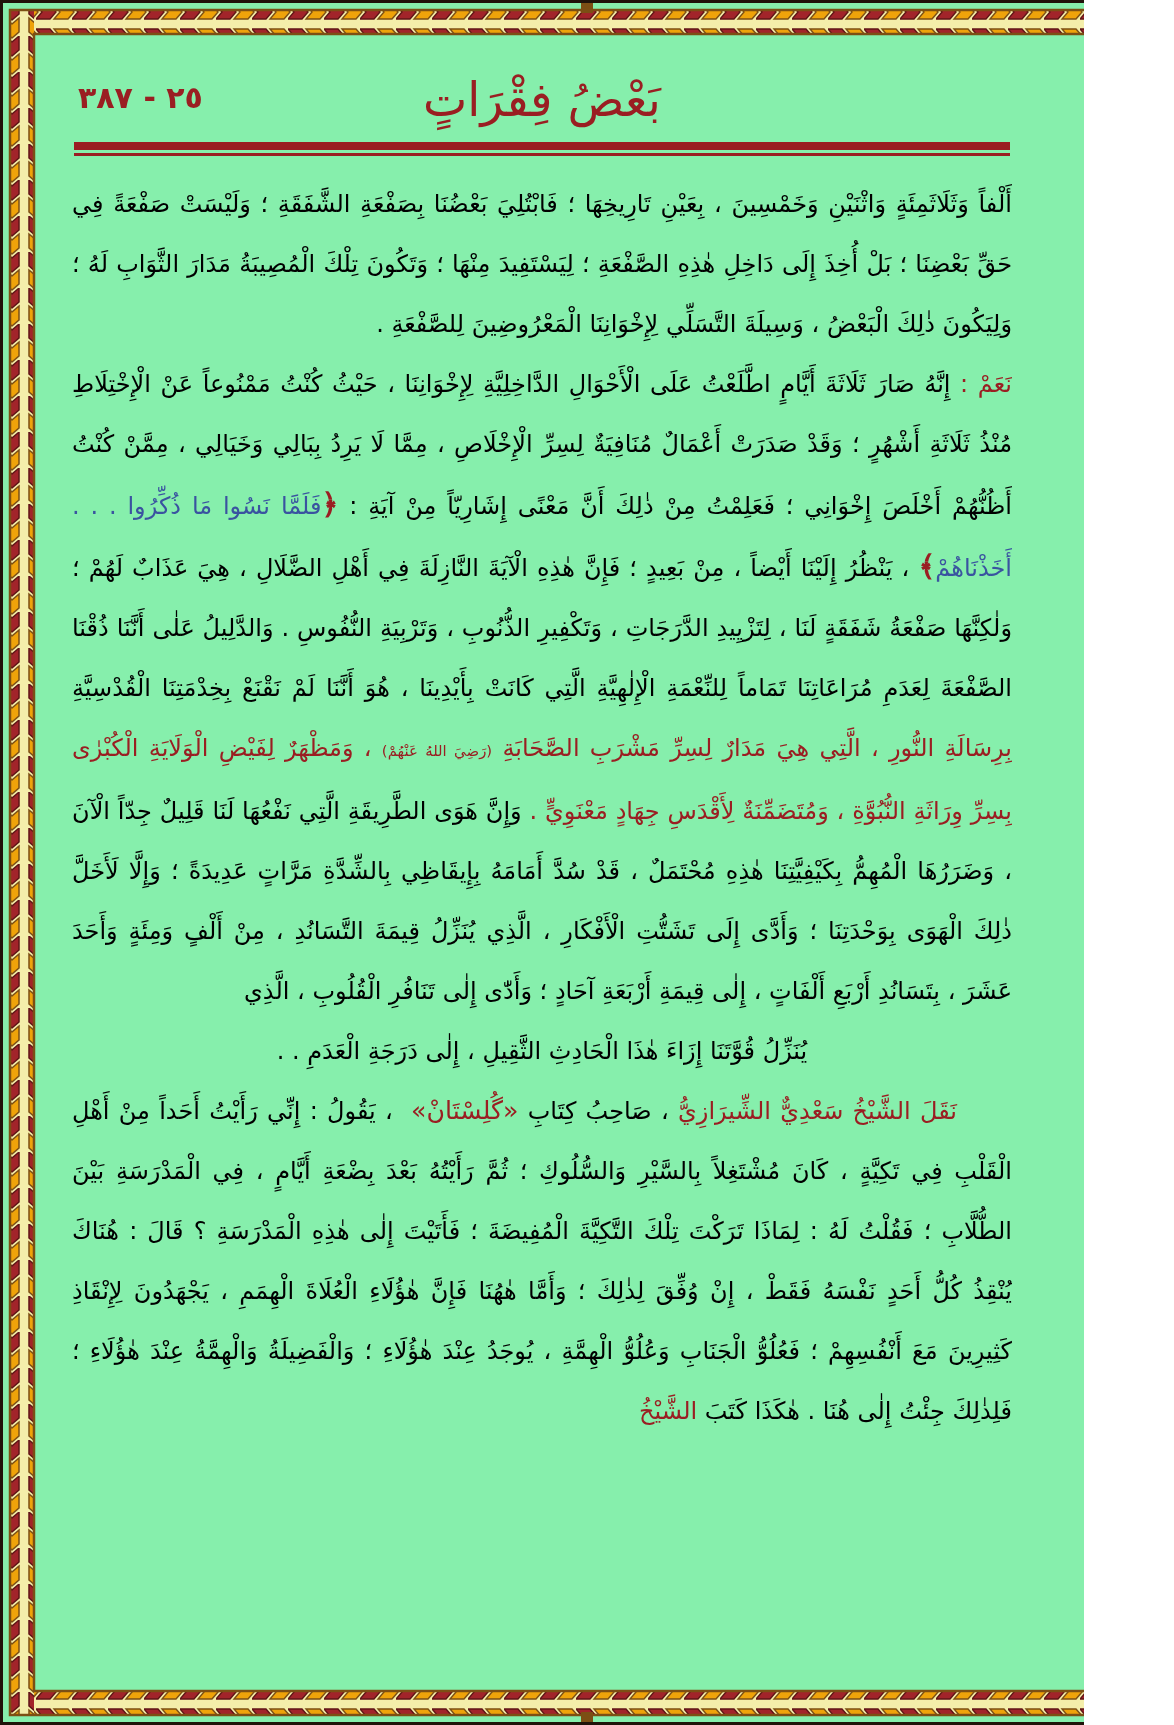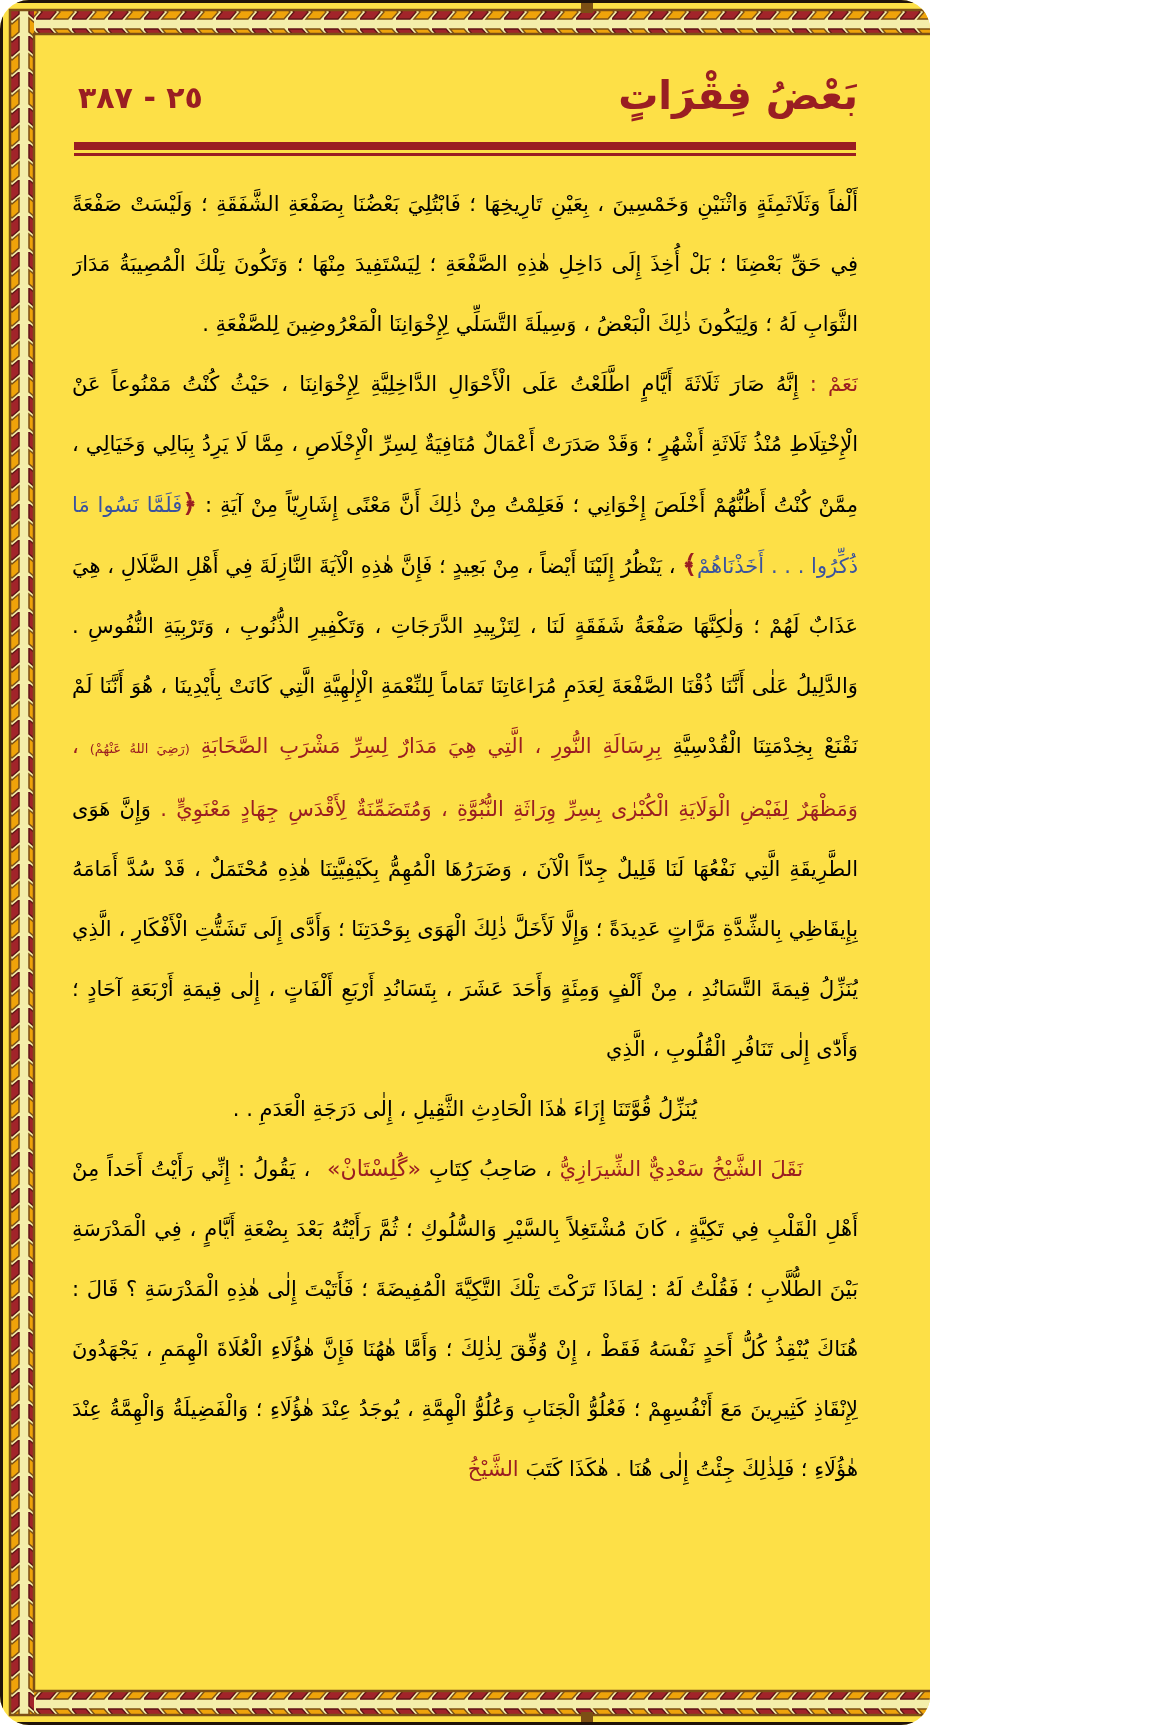--- a/index.html
+++ b/index.html
@@ -1,50 +1,49 @@
 <!DOCTYPE html>
 <html lang="ar"><head>
 <meta charset="utf-8">
 <style>
   html,body { margin:0; padding:0; background:#ffffff; }
   .page {
     position:relative;
-    width:930px; height:1725px;
-    background:#fde047;
+    width:1084px; height:1725px;
+    background:#86efac;
     overflow:hidden;
     font-family:"DejaVu Sans", sans-serif;
-    border-radius:29px;
   }
   .frame { position:absolute; top:0; left:0; pointer-events:none; }
 
   .content {
     position:absolute;
     top:56px; left:72px; right:72px; bottom:70px;
     direction:rtl;
     overflow:hidden;
   }
   .page-header { position:relative; height:66px; }
   .page-number {
     position:absolute; left:6px; top:24px;
     color:#9a1e22; font-weight:700; font-size:30px;
     direction:rtl;
   }
   .page-title {
-    text-align:right;
-    color:#9a1e22; font-weight:700; font-size:40px;
+    text-align:center;
+    color:#9a1e22; font-weight:400; font-size:47px;
     padding-top:16px;
   }
   .header-rule { margin:20px 2px 6px 2px; }
   .rule-thick { height:8px; background:#9a1e22; }
   .rule-thin  { height:3px; background:#9a1e22; margin-top:3px; }
 
   .body-text {
     margin-top:18px;
     color:#000000;
-    font-size:21px;
+    font-size:24px;
     line-height:60px;
     text-align:justify;
   }
   .body-text p { margin:0; }
   .para-3 { margin-top:30px; text-indent:55px; }
   .closing-line { text-align:right; text-align-last:center; }
 
   .red  { color:#9a1e22; font-weight:400; }
   .blue { color:#3a53a0; font-weight:400; }
   .bracket { color:#9a1e22; font-weight:700; font-size:1.2em; }

